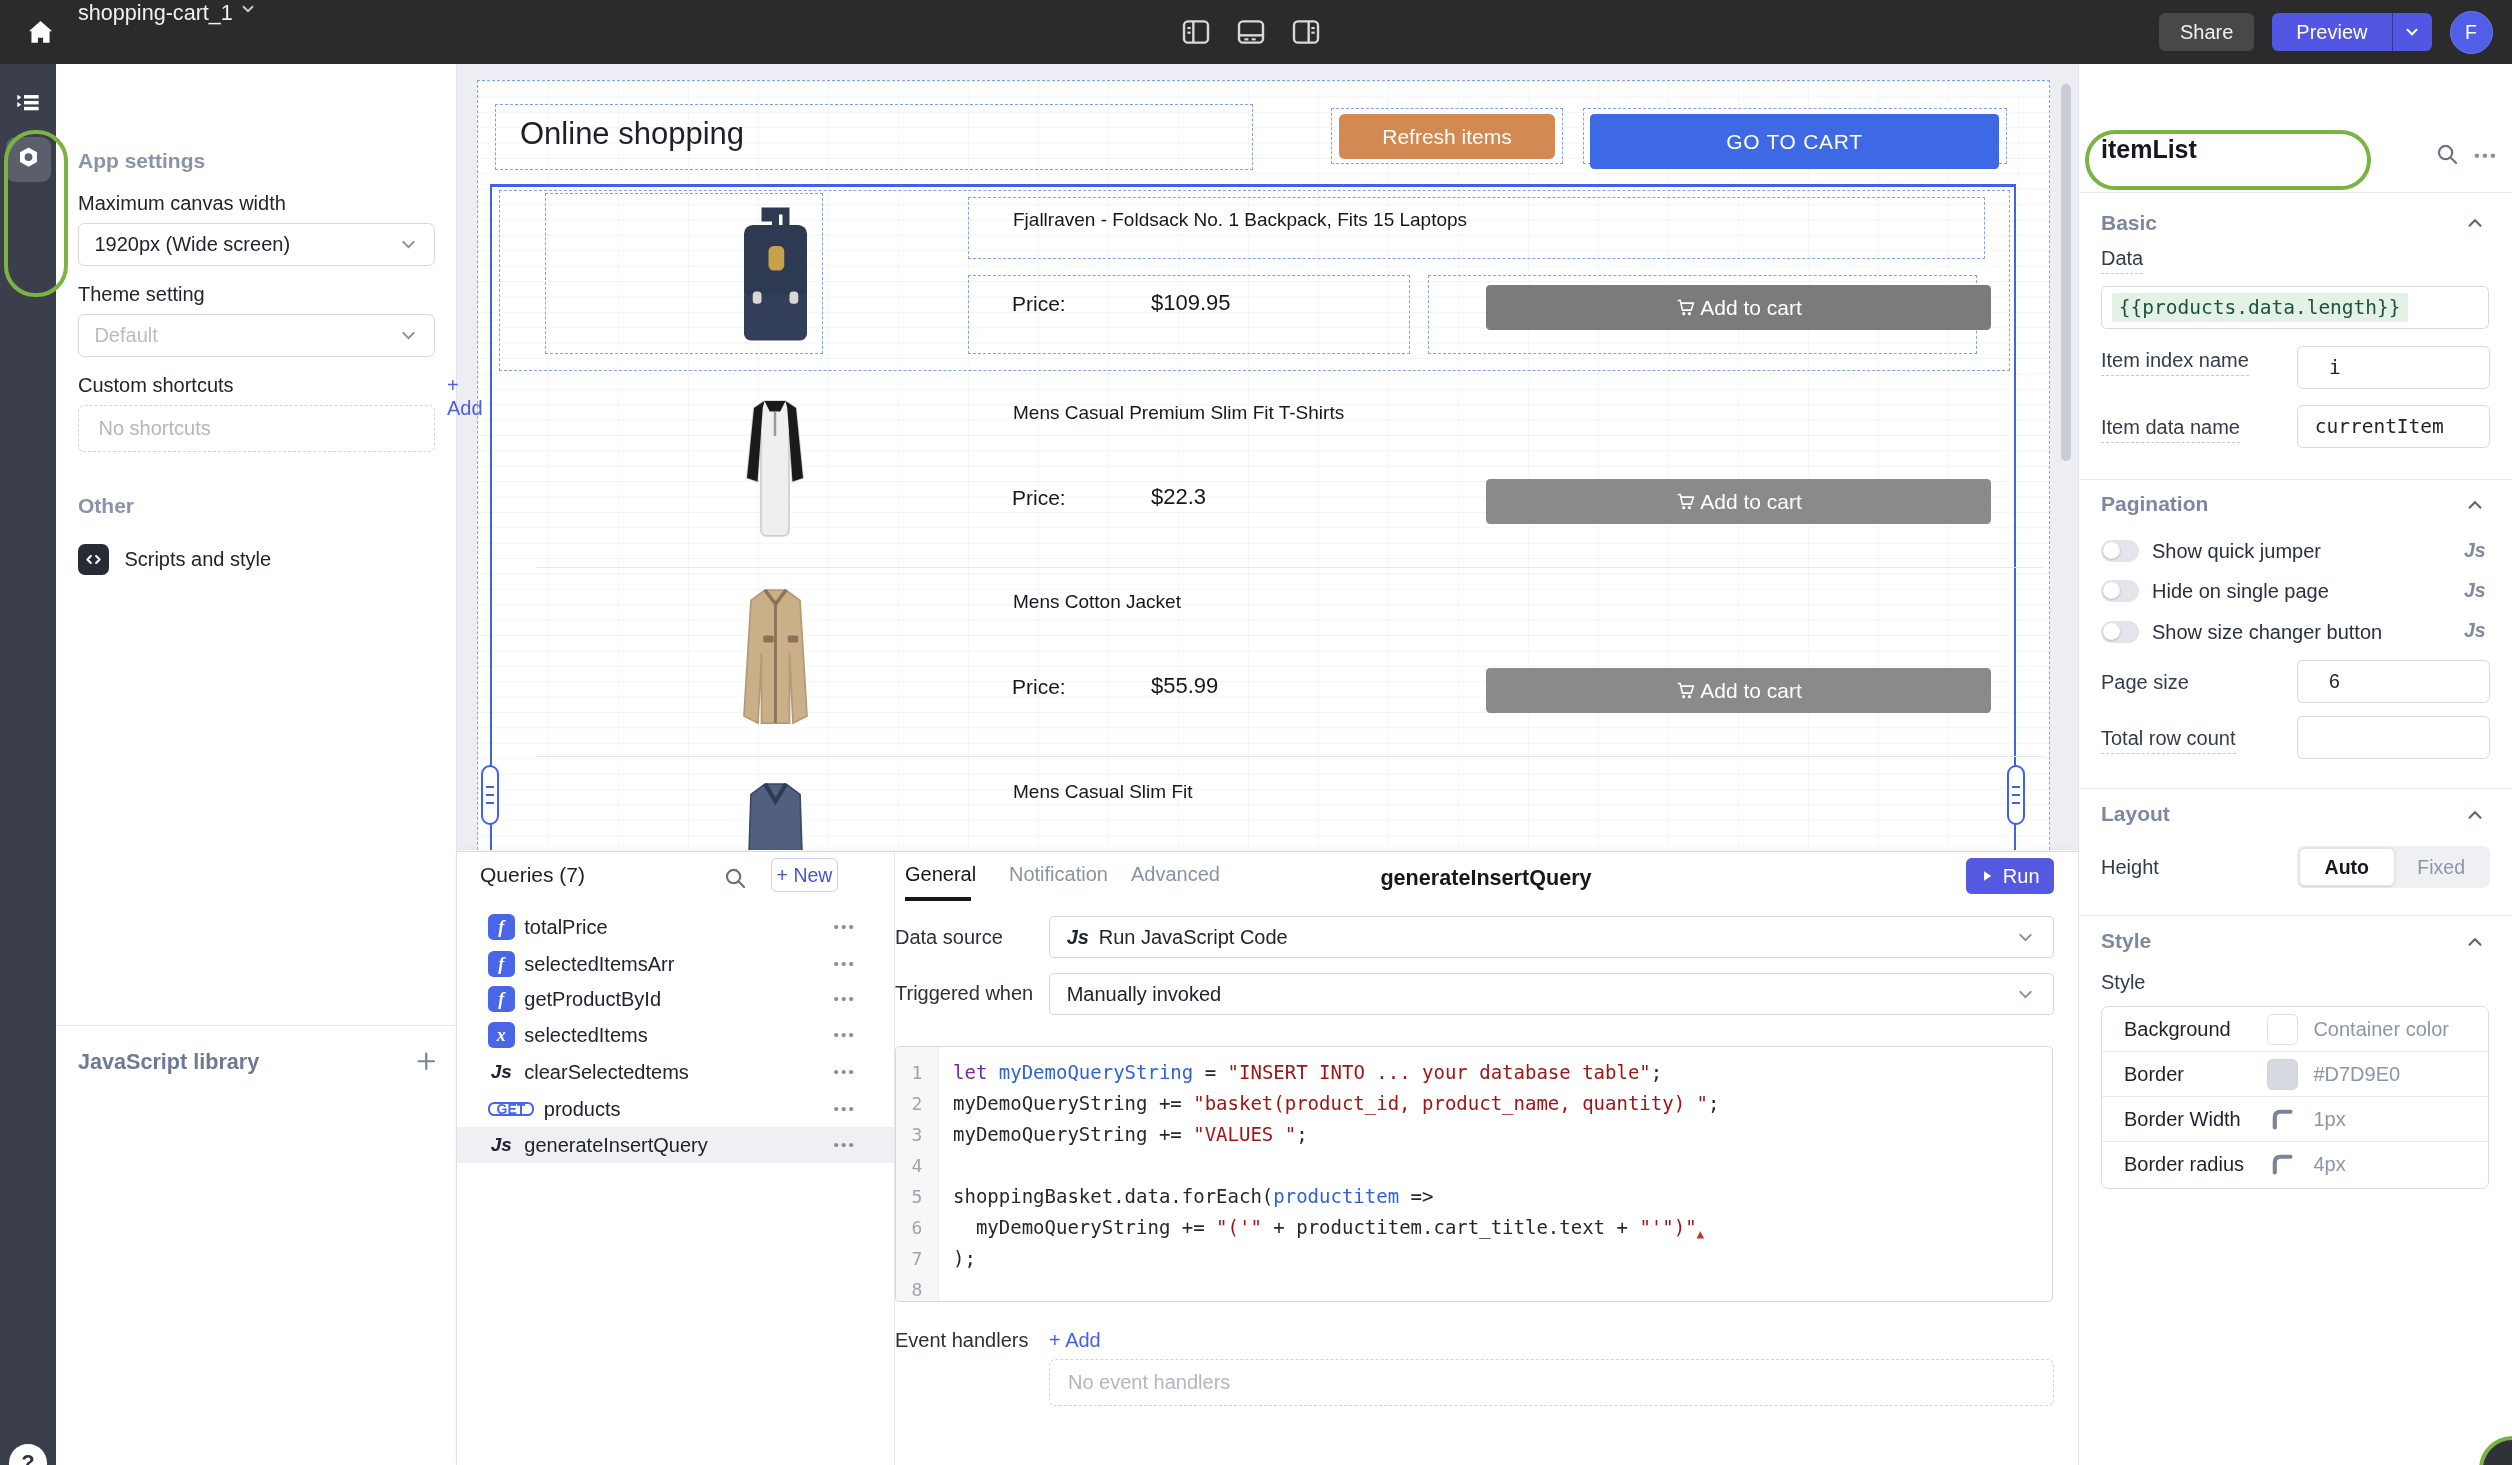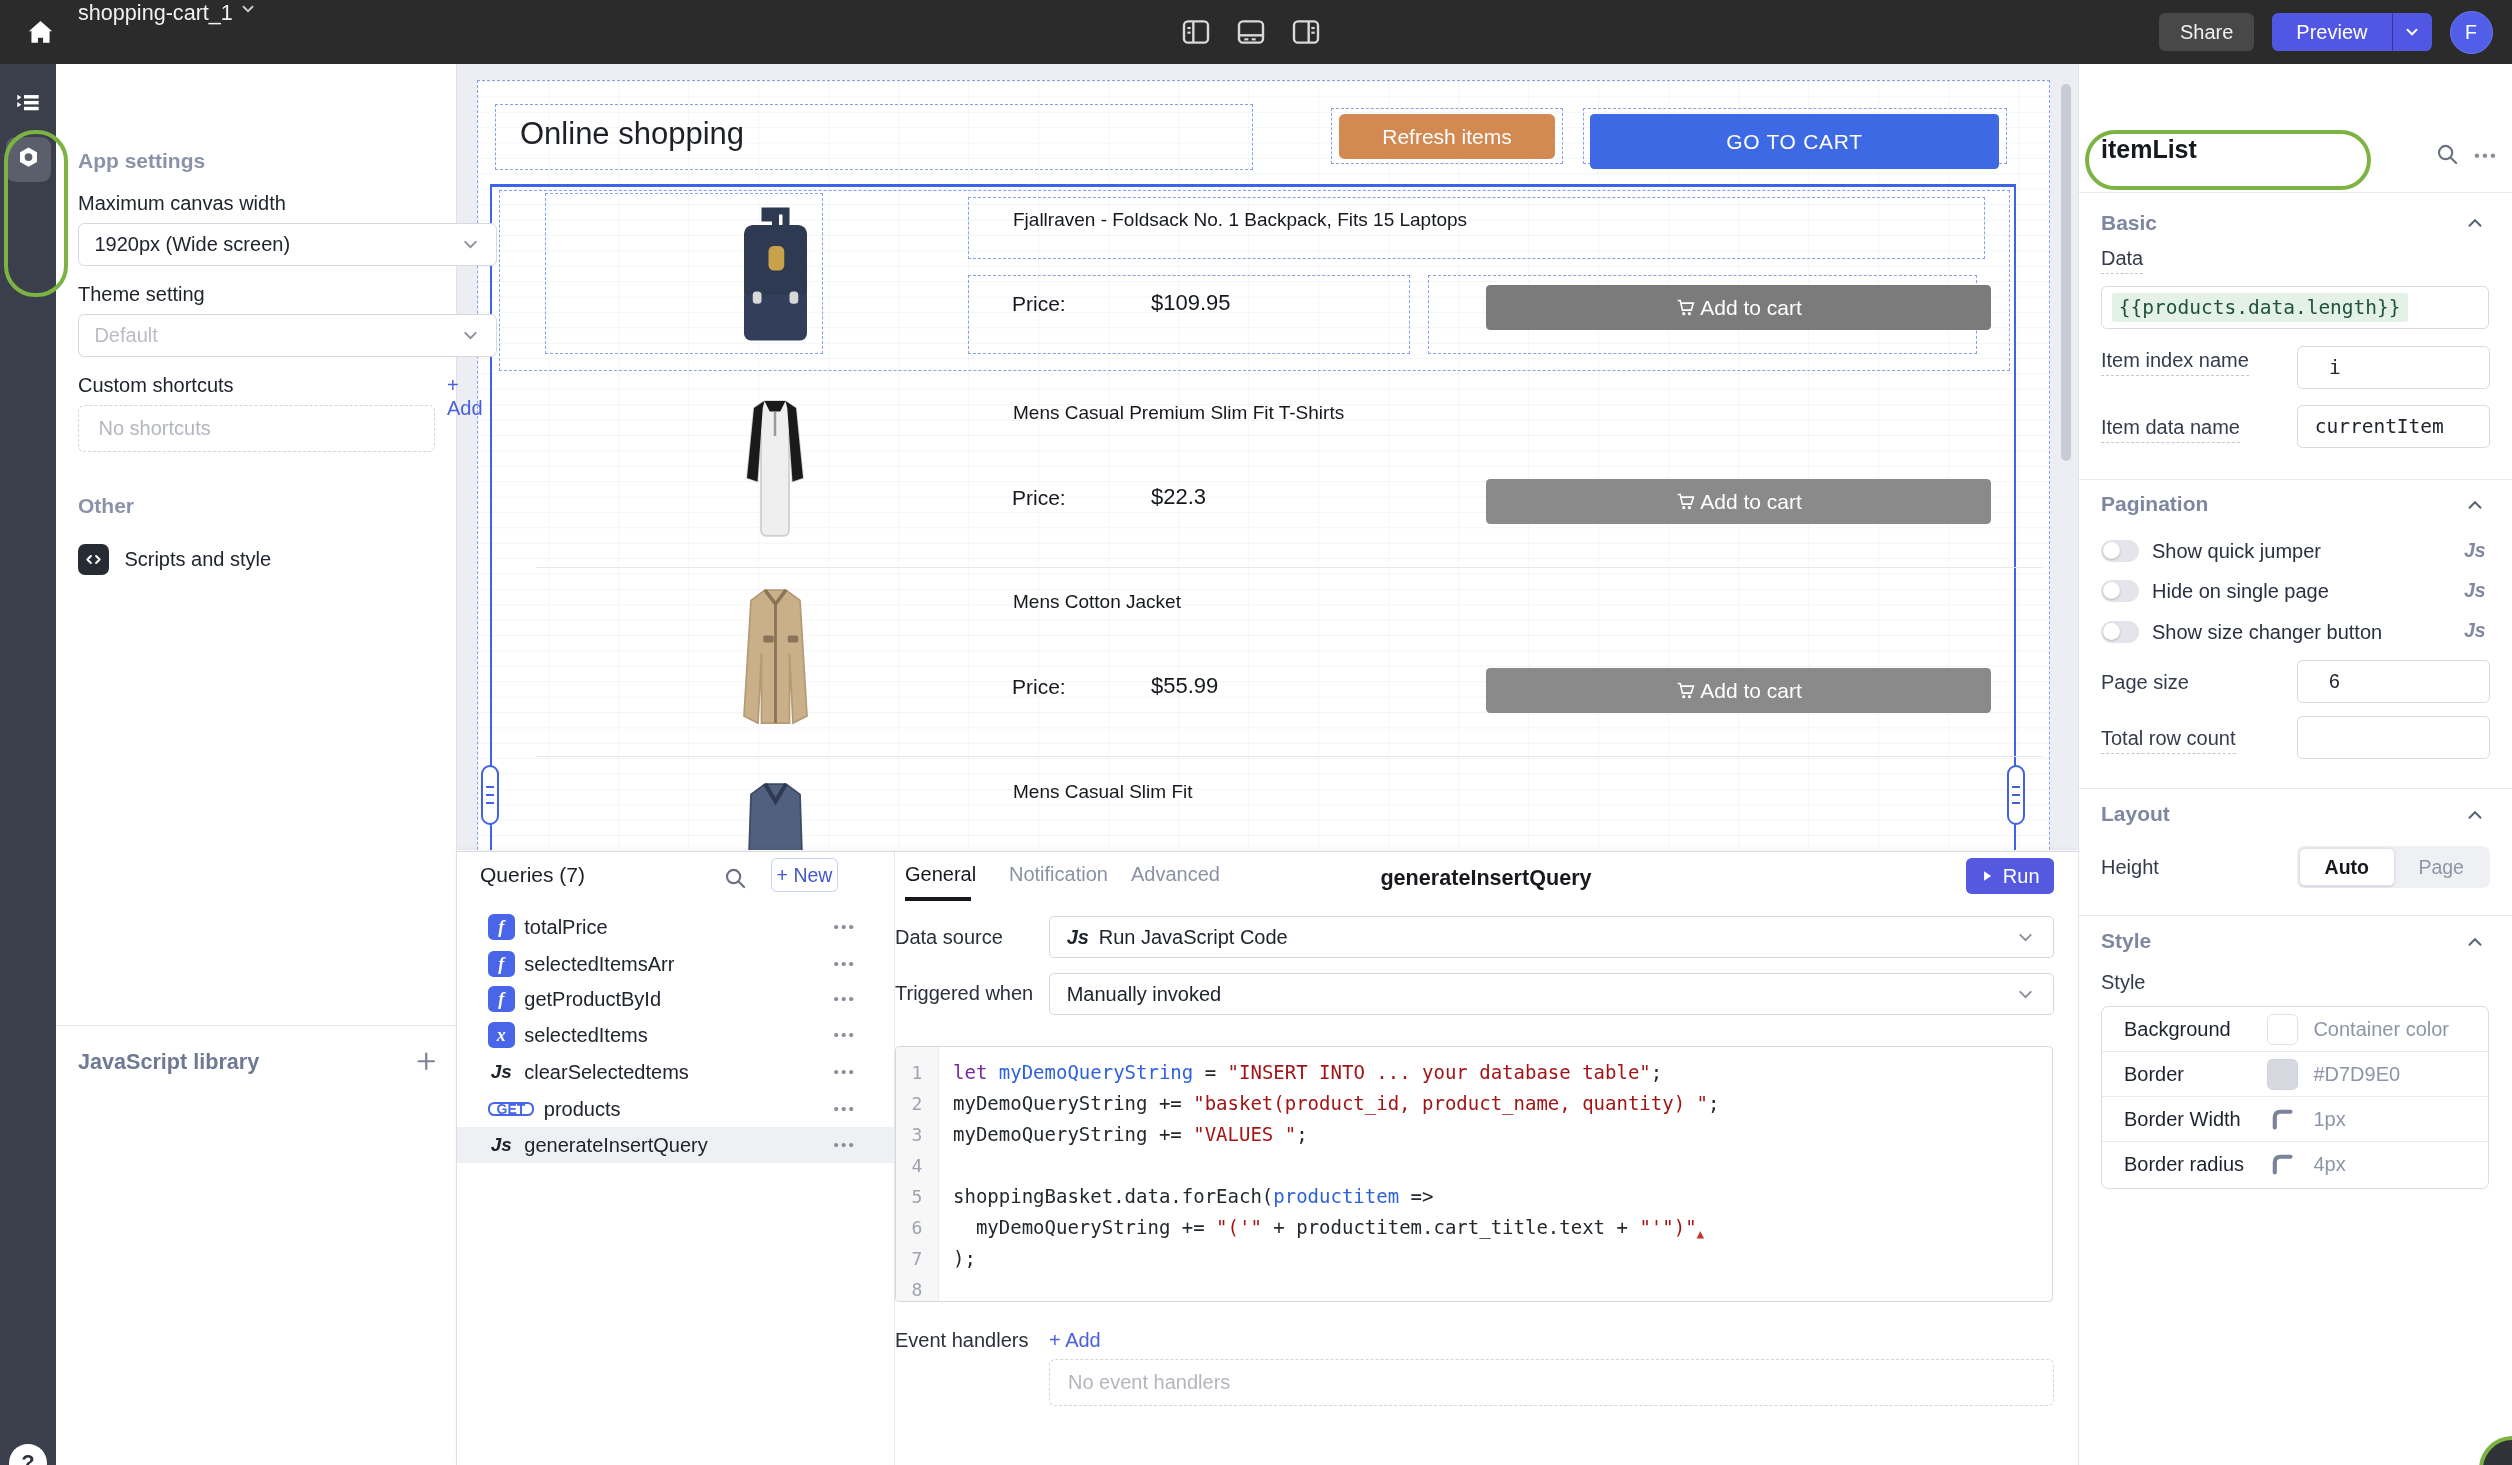--- a/index.html
+++ b/index.html
@@ -25,21 +25,21 @@
   .rail-btn { position:absolute; left:5.6px; width:45px; height:45px; border-radius:9.8px; display:flex; align-items:center; justify-content:center; cursor:pointer; }
   .rail-btn.active { background:#5a5f6b; }
   .rail-help { position:absolute; left:9px; top:1380px; width:38px; height:38px; background:#ffffff; border-radius:50%; display:flex; align-items:center; justify-content:center; font-size:22px; font-weight:700; color:#2e323c; cursor:pointer; }
 
   .annotation { position:absolute; border:4.9px solid #7cb342; border-radius:31px; z-index:40; pointer-events:none; }
 
   
   #leftpanel { position:absolute; left:56px; top:64px; width:401px; height:1401px; background:#ffffff; border-right:0.7px solid #e2e3e8; z-index:10; }
   .lp-section-hdr { position:absolute; left:22px; font-size:21px; font-weight:600; color:#8b93a8; }
   .lp-label { position:absolute; left:22px; font-size:20px; color:#20242e; }
-  .lp-select { position:absolute; left:22px; width:419px; height:43px; border:1.4px solid #d7d8dd; border-radius:6.3px; display:flex; align-items:center; justify-content:space-between; padding:0 15.4px; font-size:20px; color:#20242e; cursor:pointer; background:#fff; }
+  .lp-select { position:absolute; left:22px; width:357px; height:43px; border:1.4px solid #d7d8dd; border-radius:6.3px; display:flex; align-items:center; justify-content:space-between; padding:0 15.4px; font-size:20px; color:#20242e; cursor:pointer; background:#fff; }
   .lp-select .ph { color:#b9bcc4; }
   .dashed-box { border:1.4px dashed #d4d5da; border-radius:6.3px; color:#b3b6bf; font-size:20px; display:flex; align-items:center; }
   .link-add { color:#4a5fe0; font-size:20px; cursor:pointer; }
 
   
   #canvas { position:absolute; left:457px; top:64px; width:1621px; height:786px; background:#edeef3; overflow:hidden; z-index:1; }
   #main-container { position:absolute; left:20px; top:16px; width:1573px; height:865px; border:1.4px dashed #84a1ef; background:#ffffff;
     background-image: linear-gradient(to bottom, rgba(60,80,120,0.06) 0.7px, transparent 0.7px), linear-gradient(to right, rgba(60,80,120,0.045) 0.7px, transparent 0.7px);
     background-size: 100% 15.4px, 70px 100%; }
   .canvas-scrollbar { position:absolute; left:1604px; top:19.5px; width:9.8px; height:377px; background:#c9ccd4; border-radius:4.9px; }
@@ -577,21 +577,21 @@
 
     <div class="rp-sec-hdr" style="top:738px;">Layout</div>
     <div class="rp-chev" style="top:740px;">
         <svg width="22" height="22" viewBox="0 0 24 24">
           <path d="M6 15l6-6 6 6" stroke="#5a6478" stroke-width="2.2" fill="none" stroke-linecap="round"></path>
         </svg>
       </div>
     <div class="rp-label" style="top:792px;">Height</div>
     <div class="seg" style="top:782px;">
       <div class="opt on">Auto</div>
-      <div class="opt">Page</div>
+      <div class="opt">Fixed</div>
     </div>
 
     <div class="rp-divider" style="top:851px;"></div>
 
     <div class="rp-sec-hdr" style="top:865px;">Style</div>
     <div class="rp-chev" style="top:867px;">
         <svg width="22" height="22" viewBox="0 0 24 24">
           <path d="M6 15l6-6 6 6" stroke="#5a6478" stroke-width="2.2" fill="none" stroke-linecap="round"></path>
         </svg>
       </div>

